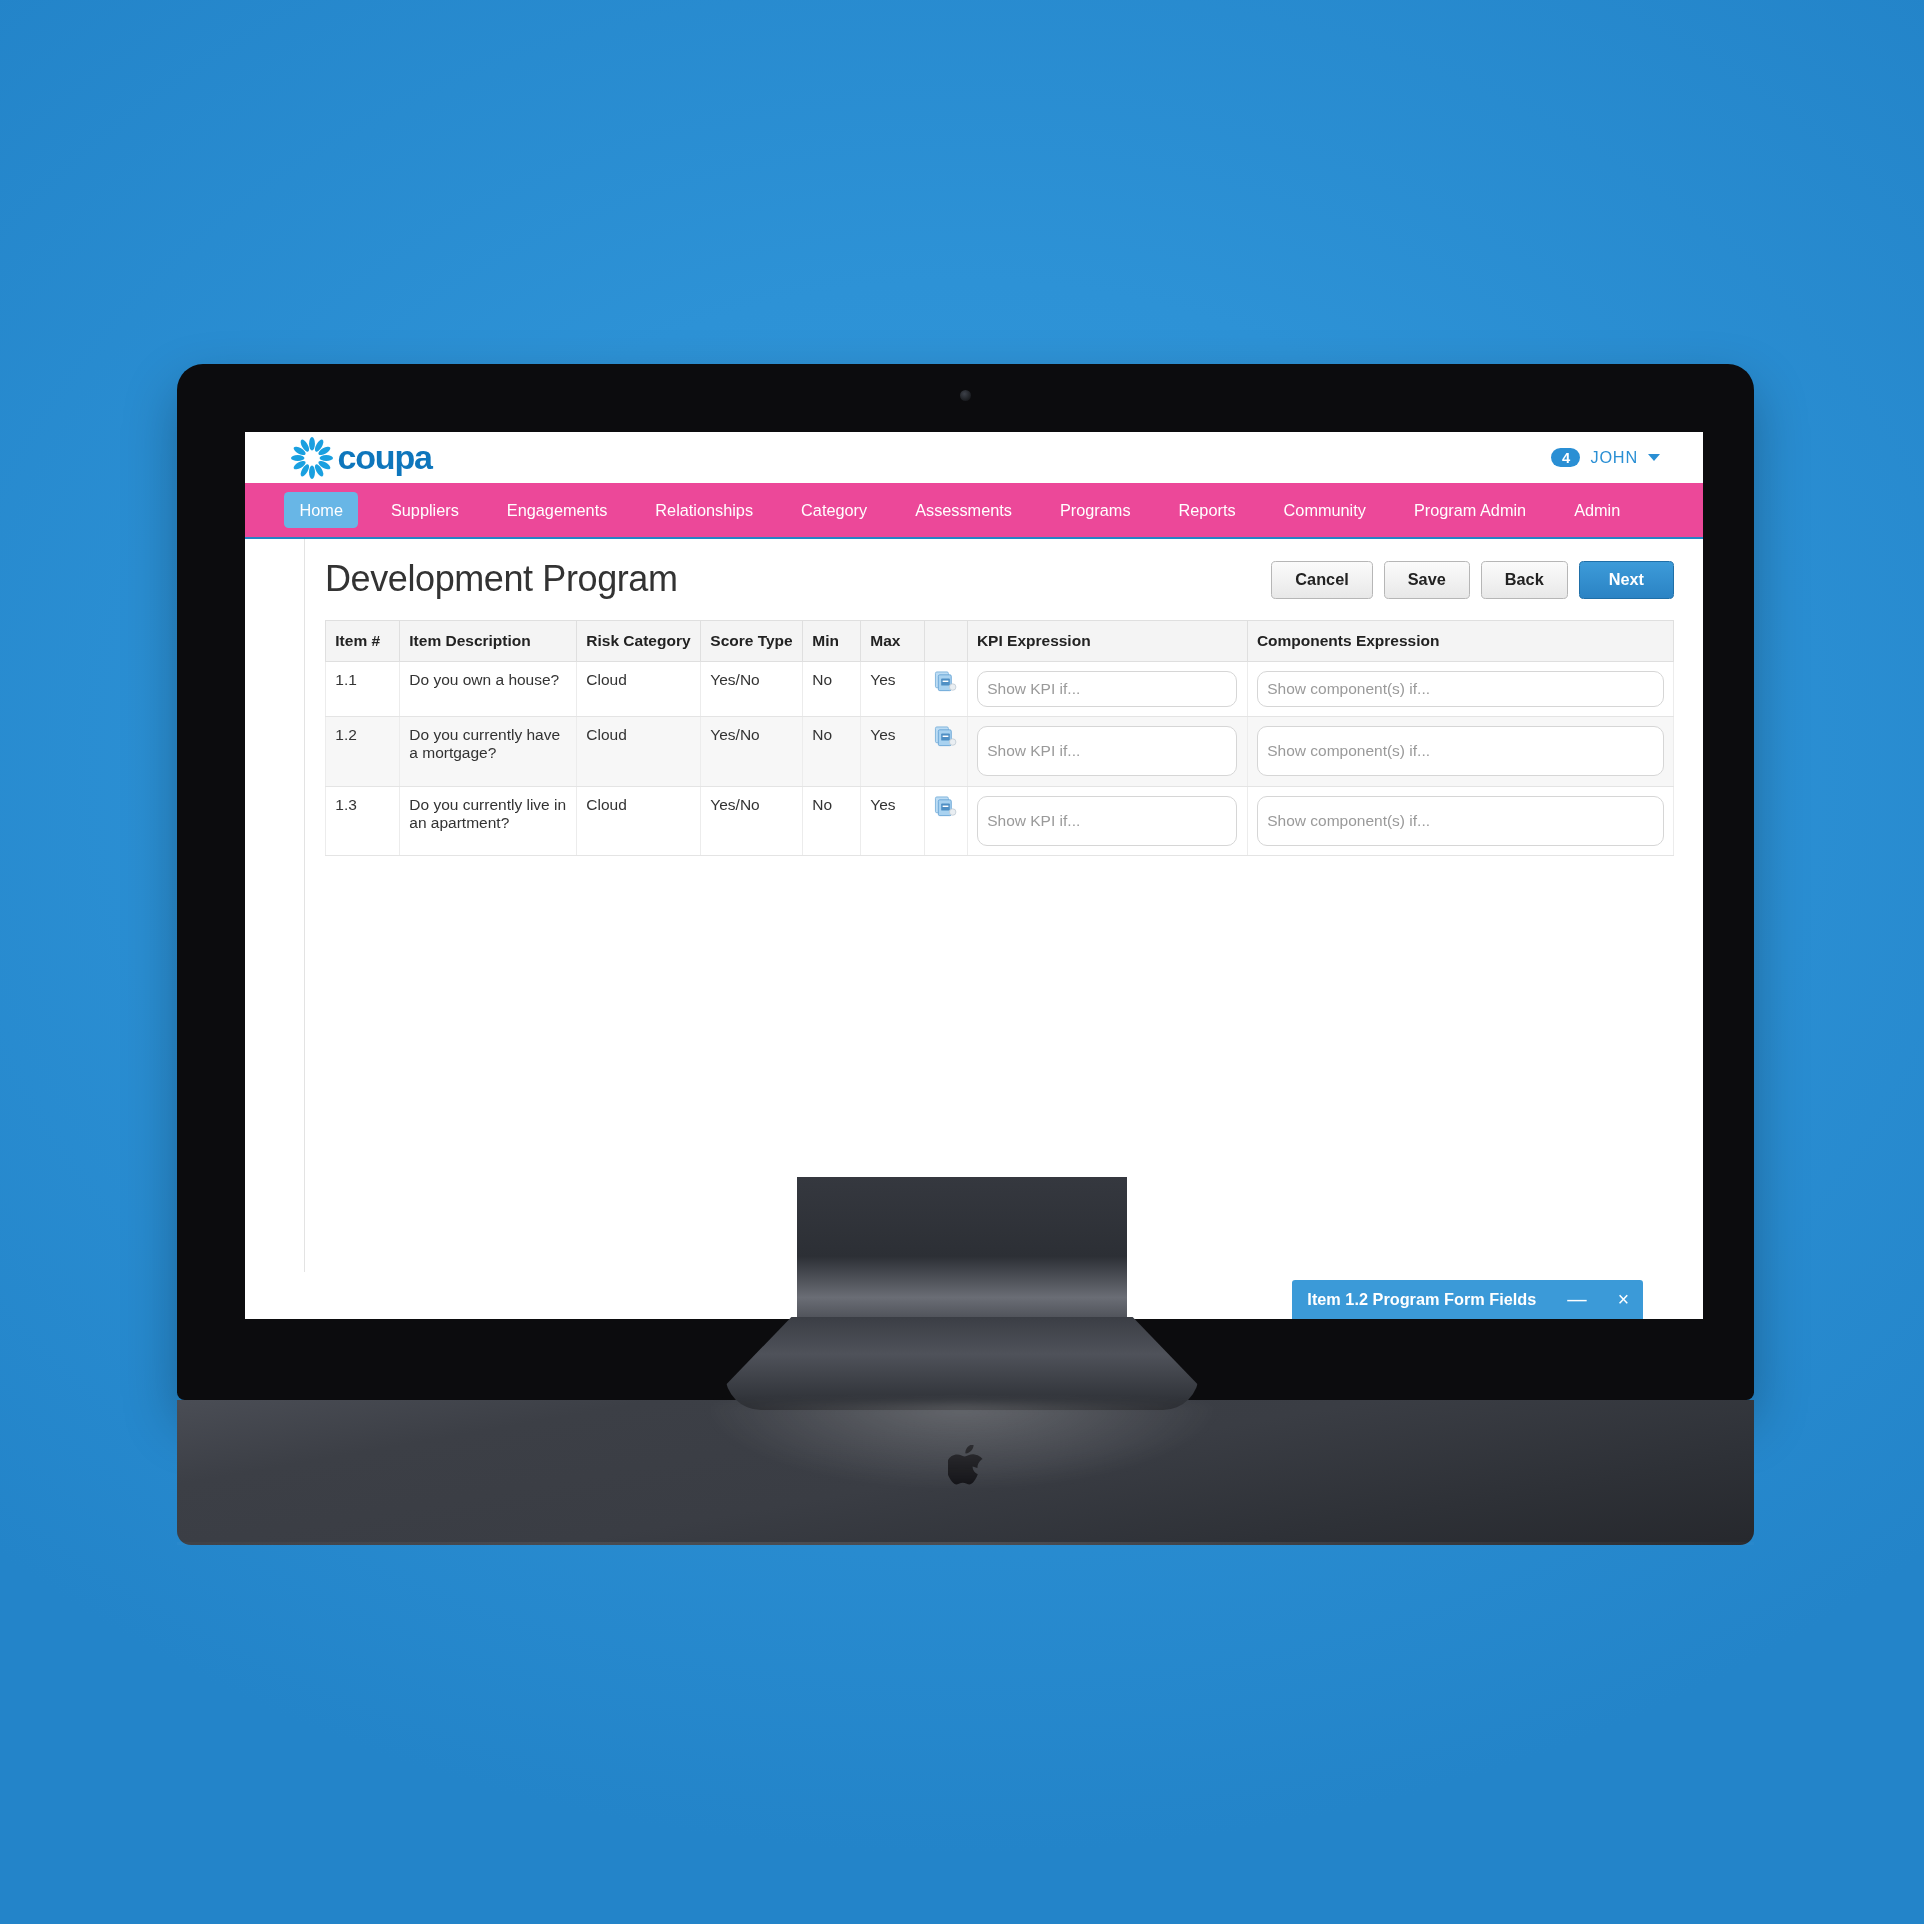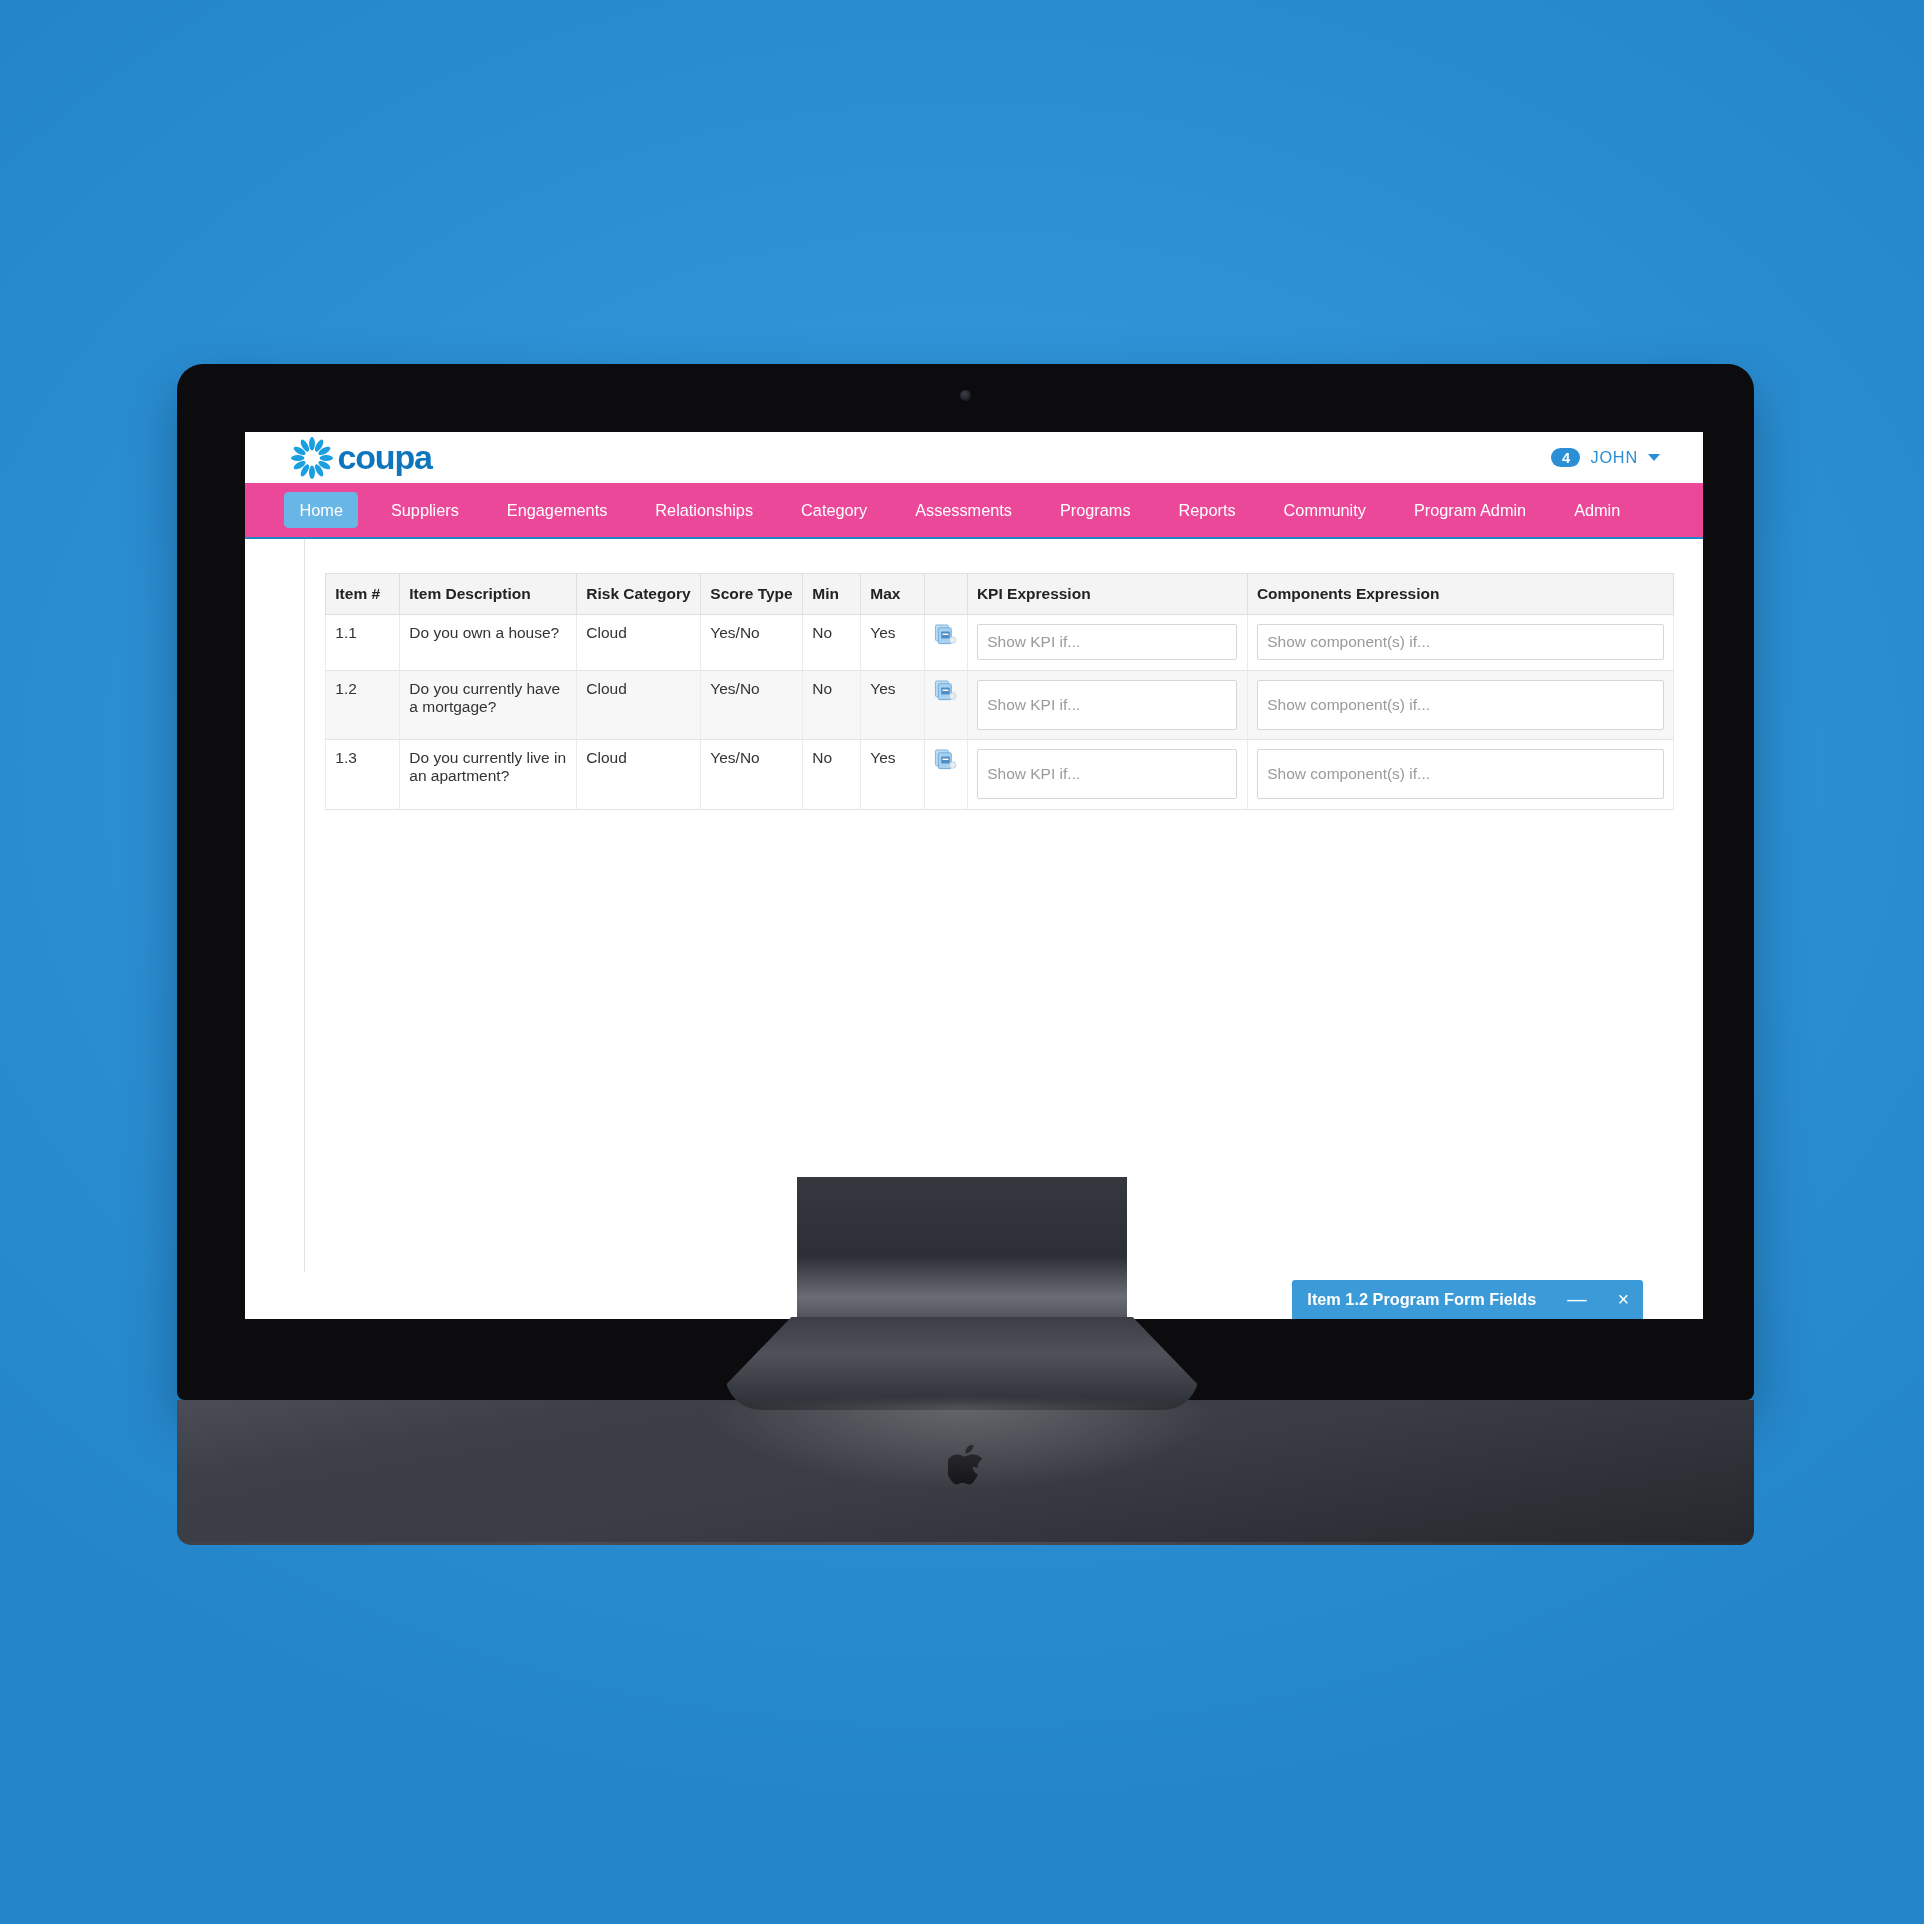--- a/index.html
+++ b/index.html
@@ -151,21 +151,21 @@
   }
   table.grid tr.alt td { background:#f7f7f7; }
   .c-item { width:74px; }
   .c-desc { width:177px; }
   .c-cat  { width:124px; }
   .c-score{ width:101px; }
   .c-min  { width:58px; }
   .c-max  { width:64px; }
   .c-icon { width:37px; }
   .expr-input {
-    width:100%; height:36px; border:0.8px solid #d6d6d6; border-radius:2px; background:#fff;
+    width:100%; height:36px; border:0.8px solid #d6d6d6; border-radius:10px; background:#fff;
     display:flex; align-items:center; padding:0 9.3px; color:#9a9a9a; font-size:15.5px;
   }
   .expr-input.tall { height:50px; }
   .doc-icon { display:block; width:23px; height:22px; }
 
   
   .dock-panel {
     position:absolute; right: 60px; bottom: 0; height:39px; background:#3b9ad8;
     display:flex; align-items:center; gap:31px; padding: 0 14px 0 15.5px;
     border-radius:3.1px 3.1px 0 0;
@@ -224,20 +224,29 @@
         <a class="nav-item">Community</a>
         <a class="nav-item">Program Admin</a>
         <a class="nav-item">Admin</a>
       </div>
 
 
     <div class="page-wrap">
       <div class="left-gutter"></div>
       <div class="content-card">
 
+        <div class="title-row">
+          <h1 class="page-title">Development Program</h1>
+          <div class="btn-row">
+            <button class="btn">Cancel</button>
+            <button class="btn">Save</button>
+            <button class="btn">Back</button>
+            <button class="btn primary">Next</button>
+          </div>
+        </div>
 
 
         <table class="grid">
           <thead>
             <tr id="grid-head">
                 <th class="c-item">Item #</th>
                 <th class="c-desc">Item Description</th>
                 <th class="c-cat">Risk Category</th>
                 <th class="c-score">Score Type</th>
                 <th class="c-min">Min</th>

